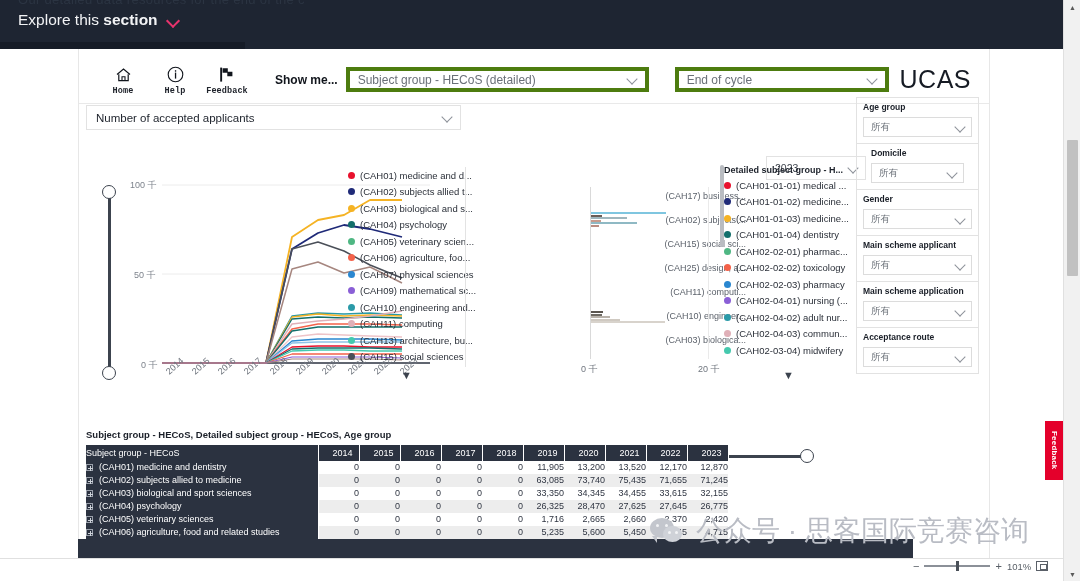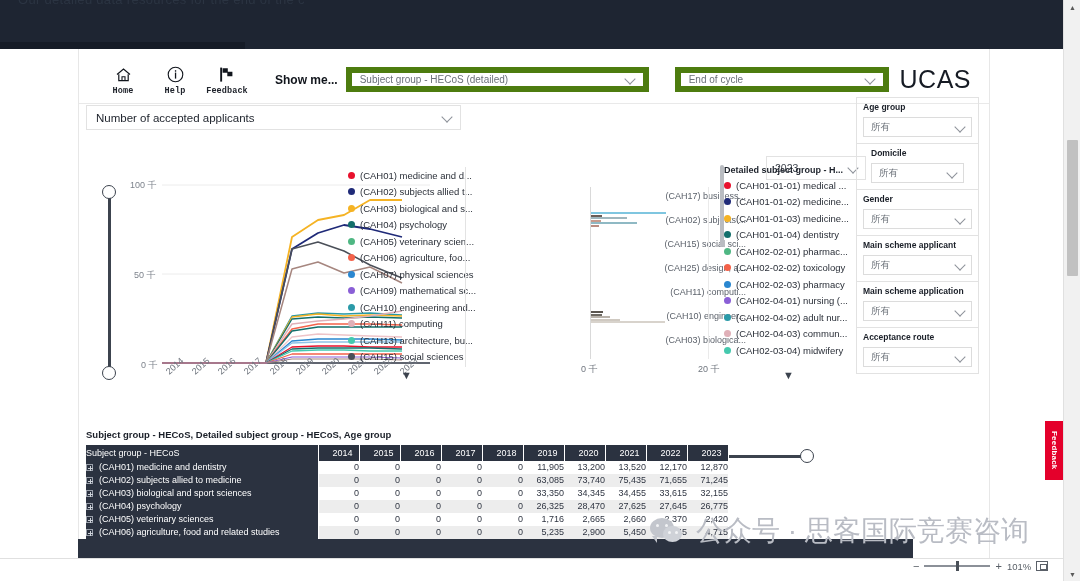--- a/index.html
+++ b/index.html
@@ -64,23 +64,23 @@
     width:52px; display:flex; flex-direction:column; align-items:center; gap:2px;
     cursor:pointer; margin-top:2px;
   }
   .tb-icon .glyph { height:18px; display:flex; align-items:center; justify-content:center; }
   .tb-icon .lbl { font-size:8.5px; font-weight:700; color:#20242c; letter-spacing:.1px;font-family:Liberation Mono, monospace; }
   .showme {
     font-size:12px; font-weight:700; color:#11151c; margin-left:22px; margin-right:8px;
     white-space:nowrap;
   }
   .tb-select {
-    height:25px; border:6px solid #4d7c0f; background:#fff;
+    height:25px; border:4px solid #4d7c0f; background:#fff;
     display:flex; align-items:center; justify-content:space-between;
-    padding:0 7px 0 8px; font-size:10px; color:#6a7078; cursor:pointer;
+    padding:0 7px 0 8px; font-size:12px; color:#6a7078; cursor:pointer;
   }
   .sel-subject { width:303px; }
   .sel-cycle { width:214px; margin-left:26px; }
   .chev { width:11px; height:11px; position:relative; flex:0 0 auto; }
   .chev::before{
     content:""; position:absolute; left:1px; top:1px;
     width:7px; height:7px; border-right:1.3px solid #8d929a; border-bottom:1.3px solid #8d929a;
     transform:rotate(45deg);
   }
   .ucas {
@@ -241,20 +241,26 @@
   
   svg { display:block; }
 </style>
 </head>
 <body>
 
 <div id="root">
 
   <div class="page-header">
     <div class="header-ghost">Our detailed data resources for the end of the c</div>
+    <div class="explore-row">
+      <div class="explore-text">
+        <span>Explore this </span><b>section</b>
+      </div>
+      <div class="chev-pink"></div>
+    </div>
     <div class="header-strip"></div>
   </div>
   <div class="header-under"></div>
   <div class="left-gutter"></div>
   <div class="right-gutter"></div>
 
   <div class="app">
 
     <div class="toolbar">
 
@@ -604,21 +610,21 @@
             <td class="num">2,420</td>
           </tr>
           <tr class="alt">
             <td class="lblcell"><span class="plusbox"></span><span>(CAH06) agriculture, food and related studies</span></td>
             <td class="num">0</td>
             <td class="num">0</td>
             <td class="num">0</td>
             <td class="num">0</td>
             <td class="num">0</td>
             <td class="num">5,235</td>
-            <td class="num">2,900</td>
+            <td class="num">5,600</td>
             <td class="num">5,450</td>
             <td class="num">5,045</td>
             <td class="num">4,715</td>
           </tr>
           <tr>
             <td class="lblcell"><span class="plusbox"></span><span>(CAH07) physical sciences</span></td>
             <td class="num">0</td>
             <td class="num">0</td>
             <td class="num">0</td>
             <td class="num">0</td>

